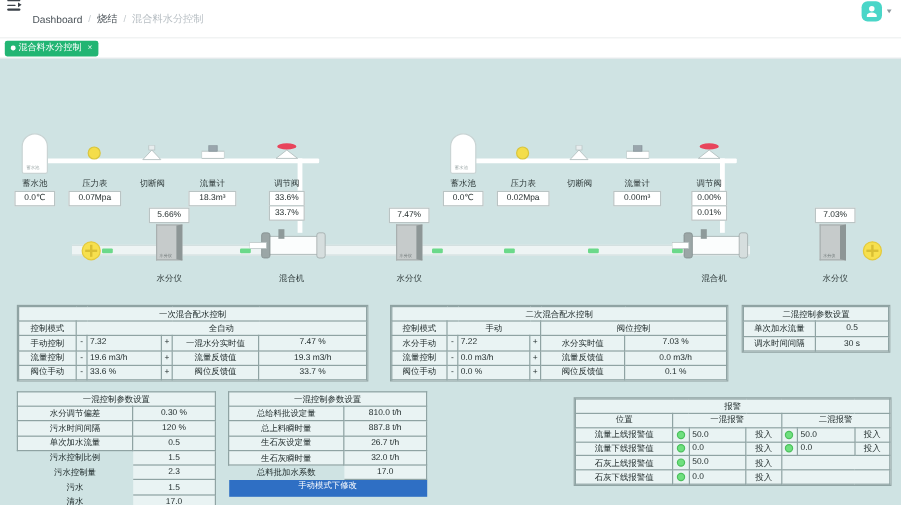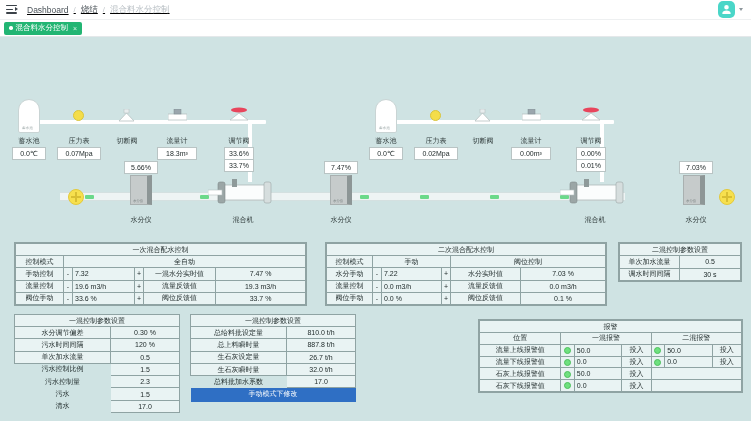--- a/index.html
+++ b/index.html
@@ -6,22 +6,22 @@
   html, body {
     width: 751px; height: 421px;
     font-family: "Liberation Sans", "DejaVu Sans", sans-serif;
     overflow: hidden;
     background: #ffffff;
   }
   #app { position: relative; width: 751px; height: 421px; }
 
   
   .topbar {
-    height: 20px; background: #ffffff; display: flex; align-items: center;
-    padding: 0 6px; border-bottom: 1px solid #eef0f1; position: relative; text-decoration: underline;
+    height: 32px; background: #ffffff; display: flex; 
+    padding: 0 6px; border-bottom: 1px solid #eef0f1; position: relative;
   }
   .hamburger { width: 11px; height: 9px; position: relative; margin-right: 10px; flex: none; cursor: pointer; }
   .hamburger i { position: absolute; left: 0; height: 1.4px; background: #3b4249; border-radius: 1px; }
   .hamburger i:nth-child(1) { top: 0; width: 11px; }
   .hamburger i:nth-child(2) { top: 3.6px; width: 7px; }
   .hamburger i:nth-child(3) { top: 7.2px; width: 11px; }
   .hamburger .arrow {
     position: absolute; right: -1px; top: 2px; width: 0; height: 0;
     background: none; border-top: 2.5px solid transparent;
     border-bottom: 2.5px solid transparent; border-left: 3px solid #3b4249;

